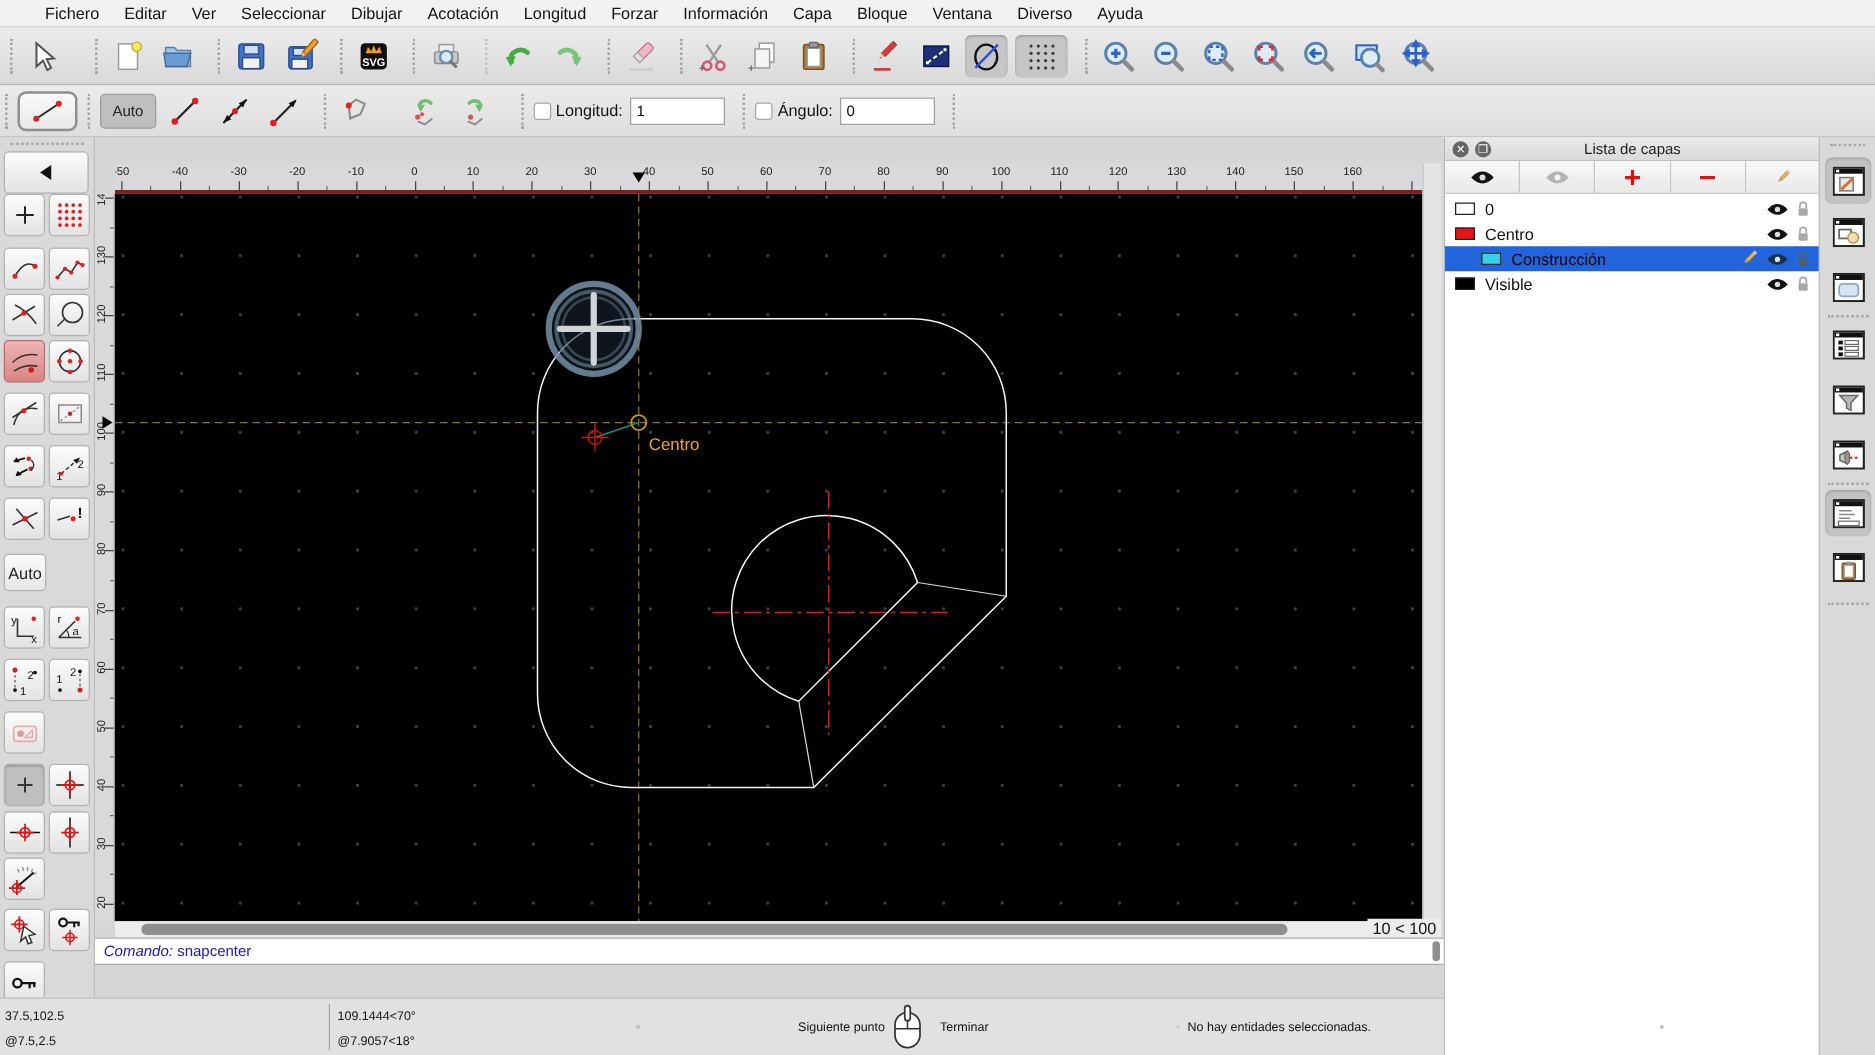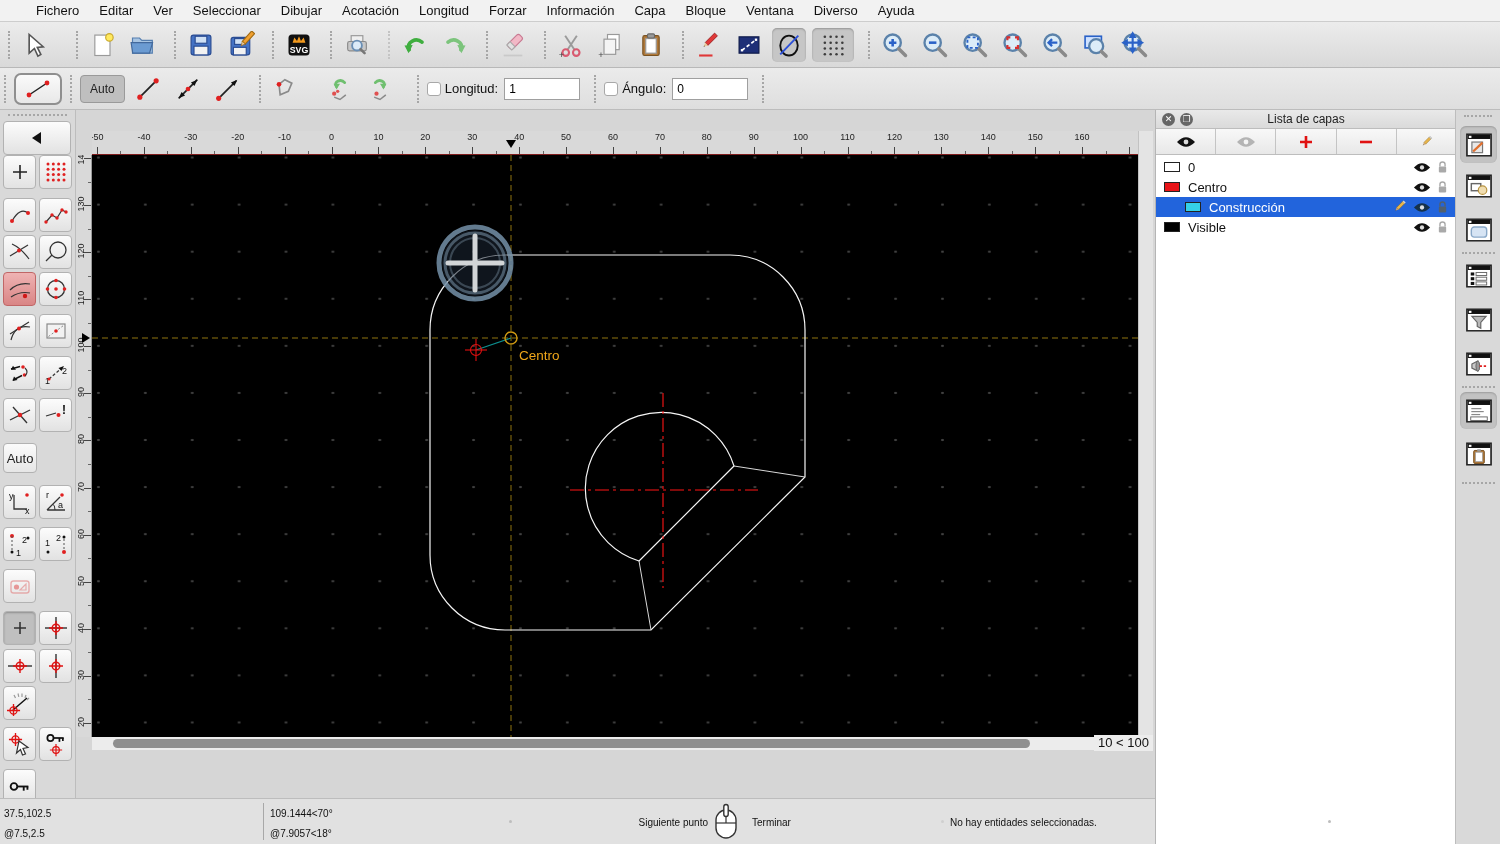--- a/index.html
+++ b/index.html
@@ -46,21 +46,21 @@
   .sbtn.autob{width:34px;height:30px;font-size:13px;color:#222;background:linear-gradient(#fbfbfb,#e6e6e6);}
 
   
   #canvaswin{position:absolute;top:110px;left:76px;width:1079px;height:688px;background:#d6d6d6;}
   #doc-titlebar{position:absolute;top:0;left:0;width:1079px;height:21px;background:#d4d4d4;
     border-bottom:1px solid #bdbdbd;font-size:12px;color:#222;text-align:center;line-height:21px;}
   #doc-icon{position:absolute;left:20px;top:3px;width:15px;height:15px;border-radius:50%;
     background:radial-gradient(circle at 35% 35%,#e8eef4,#7a93b5);border:1px solid #5a7292;}
   #doc-icon:after{content:"";position:absolute;left:7px;top:3px;width:2px;height:7px;background:#e89020;transform:rotate(35deg);}
   #hruler{position:absolute;top:21px;left:16px;width:1046px;height:24px;background:#d9d9d9;
-    border-bottom:1px solid #7f1d1d;overflow:hidden;}
+    border-bottom:3px solid #7f1d1d;overflow:hidden;}
   .hlab{position:absolute;top:1px;transform:translateX(-50%);font-size:9px;color:#222;}
   .htick{position:absolute;bottom:0;width:1px;height:7px;background:#444;}
   .htick.minor{height:3px;background:#666;}
   #hmark{position:absolute;bottom:6px;width:0;height:0;border-left:5px solid transparent;
     border-right:5px solid transparent;border-top:8px solid #000;}
   #vruler{position:absolute;top:45px;left:0;width:16px;height:582px;background:#d9d9d9;
     border-right:1px solid #9a9a9a;overflow:hidden;}
   .vlab{position:absolute;left:-5px;width:20px;text-align:center;font-size:9px;color:#222;
     transform:rotate(-90deg);}
   .vtick{position:absolute;right:0;height:1px;width:7px;background:#444;}
@@ -93,21 +93,21 @@
     border-bottom:1px solid #bdbdbd;font-size:12px;color:#222;text-align:center;line-height:19px;}
   .lp-winbtn{position:absolute;top:3px;width:13px;height:13px;border-radius:50%;background:#666;
     color:#fff;font-size:9px;line-height:13px;text-align:center;}
   #lp-toolbar{position:absolute;top:19px;left:0;width:300px;height:26px;background:#ececec;
     border-bottom:1px solid #bdbdbd;display:flex;}
   .lp-tbtn{flex:1;border-right:1px solid #c4c4c4;display:flex;align-items:center;justify-content:center;
     background:linear-gradient(#f8f8f8,#e8e8e8);}
   .lp-tbtn svg{width:20px;height:14px;}
   #layerlist{position:absolute;top:47px;left:0;width:300px;height:687px;background:#fff;}
   .lrow{height:20px;display:flex;align-items:center;padding-left:8px;font-size:13px;color:#111;}
-  .lrow.sel{background:#2264dc;color:#ffffff;padding-left:29px;}
+  .lrow.sel{background:#2264dc;color:#000000;padding-left:29px;}
   .lsw{width:16px;height:10px;border:1px solid #222;margin-right:8px;flex:none;}
   .lname{flex:1;}
   .lic{display:flex;align-items:center;gap:6px;padding-right:8px;}
   .leye{width:18px;height:11px;}
   .llock{width:11px;height:14px;}
   .lpen{width:16px;height:16px;}
 
   
   #dockbar{position:absolute;top:110px;left:1455px;width:45px;height:734px;background:#d9d9d9;
     border-left:1px solid #bdbdbd;}
@@ -850,20 +850,26 @@
       </g>
     </svg>
   </div>
 
   <div id="vscroll"></div>
   <div id="hscrollrow">
     <div id="hthumb"></div>
   </div>
   <div id="zoomlabel">10 &lt; 100</div>
 
+  <div id="cmdhistory">
+    <span class="it">Comando:</span>
+    <span> </span>
+    <span>snapcenter</span>
+    <div id="cmdscroll"></div>
+  </div>
 </div>
 
 <div id="layerpanel">
   <div id="lp-header">
     <span class="lp-winbtn" style="left:6px">✕</span>
     <span class="lp-winbtn" style="left:24px">❐</span>
     <span>Lista de capas</span>
   </div>
   <div id="lp-toolbar">
     <div class="lp-tbtn">

